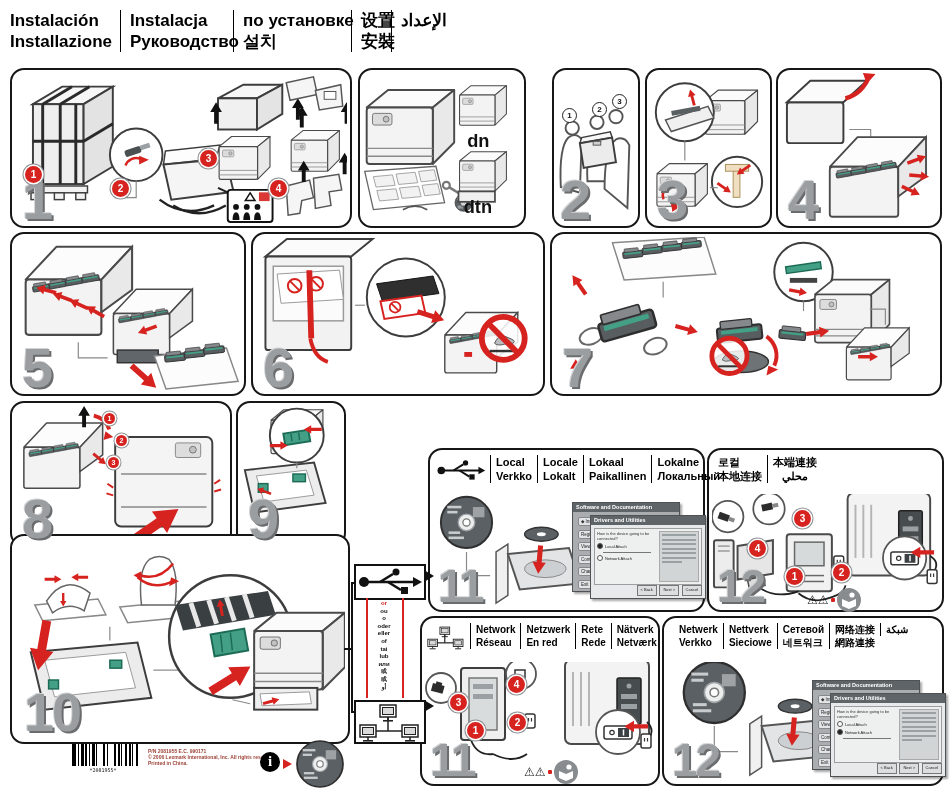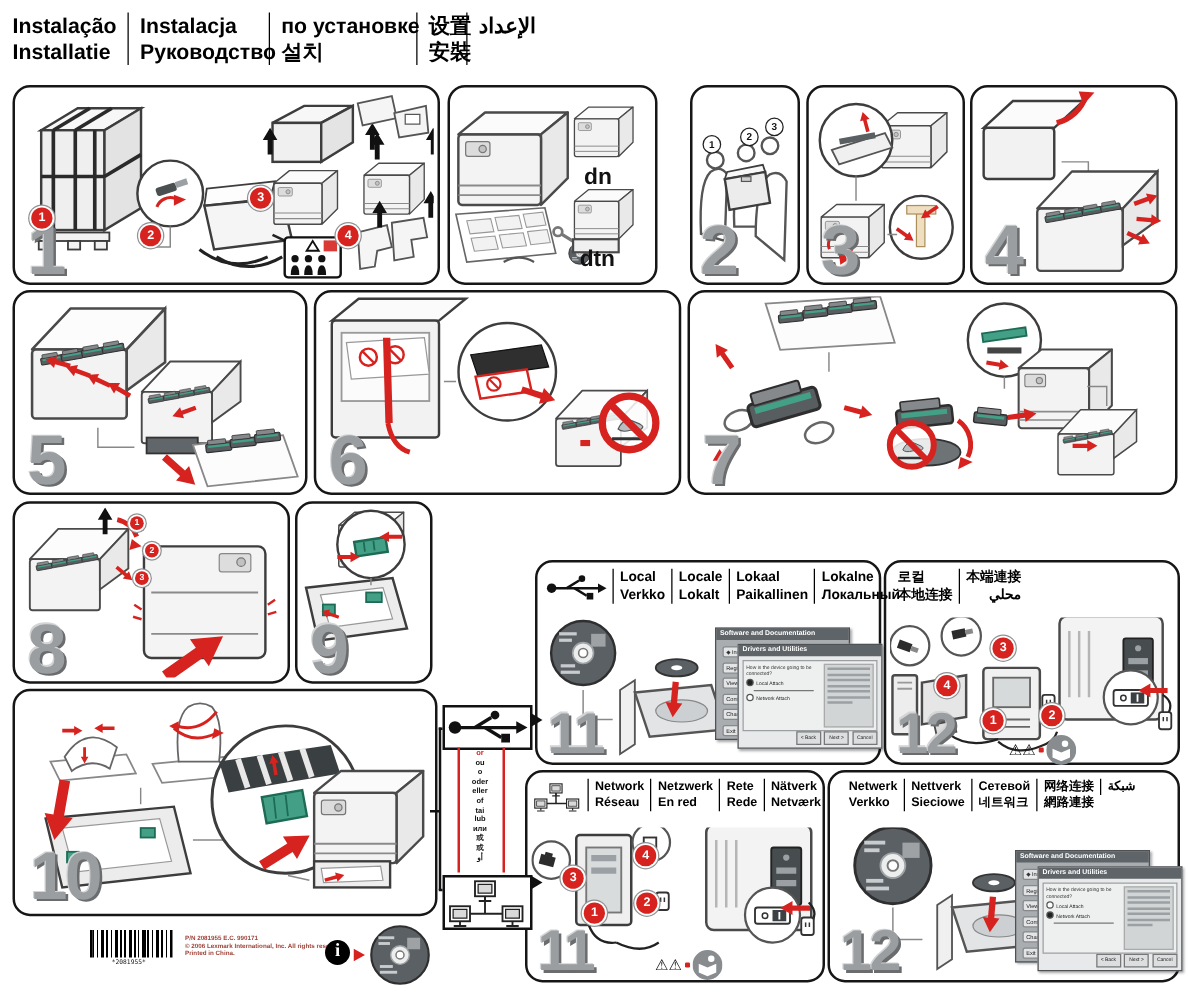--- a/index.html
+++ b/index.html
@@ -177,23 +177,23 @@
       <polygon points="12,10 74,4 86,40 24,46" fill="#e2e4e5" stroke="#555" stroke-width="2"></polygon>
       <ellipse cx="50" cy="25" rx="21" ry="9" fill="#cdd0d2" stroke="#888" stroke-width="1"></ellipse>
       <ellipse cx="46" cy="-10" rx="17" ry="7" fill="#5b6064" stroke="#333" stroke-width="1.5"></ellipse>
       <ellipse cx="46" cy="-10" rx="4.5" ry="2" fill="#fff"></ellipse>
       <use href="#arw" transform="translate(52,2) rotate(95) scale(0.85)"></use>
     </g>
   </defs>
 </svg>
 
 <div class="main-header">
-  <div class="hcol" style="width:94px">
-      <div class="ht">Instalação</div>
-      <div class="hb">Installatie</div>
+  <div class="hcol" style="width:112px">
+      <div class="ht">Instalación</div>
+      <div class="hb">Installazione</div>
     </div>
   <div class="hcol" style="width:113px">
       <div class="ht">Instalacja</div>
       <div class="hb">Руководство</div>
     </div>
   <div class="hcol" style="width:118px">
       <div class="ht">по установке</div>
       <div class="hb">설치</div>
     </div>
   <div class="hcol cjk" style="width:40px">
@@ -566,21 +566,21 @@
       <line x1="52" y1="28" x2="53" y2="36" stroke="#1d6b55" stroke-width="1.5"></line>
       <line x1="60" y1="27" x2="61" y2="35" stroke="#1d6b55" stroke-width="1.5"></line>
       <use href="#arw" transform="translate(84,28) rotate(180) scale(0.55)"></use>
       <use href="#arw" transform="translate(30,36) rotate(0) scale(0.55)"></use>
     </g>
     <polyline points="58,58 58,64" stroke="#888" stroke-width="1.2" fill="none"></polyline>
   </svg>
   <div class="num n56">9</div>
 </div>
 
-<div class="panel" style="left:10px;top:551px;width:340px;height:182px">
+<div class="panel" style="left:10px;top:534px;width:340px;height:210px">
   <svg class="art" viewBox="0 0 334 181">
     <g>
       <polygon points="20,56 84,50 92,66 28,72" fill="#fff" stroke="#888" stroke-width="1.5"></polygon>
       <path d="M32,52 q18,-28 44,-8 l-6,18 q-16,-10 -32,2 z" fill="#fff" stroke="#666" stroke-width="1.5"></path>
       <use href="#arw" transform="translate(30,26) scale(0.5)"></use>
       <use href="#arw" transform="translate(74,32) rotate(180) scale(0.5)"></use>
       <use href="#arw" transform="translate(52,44) rotate(90) scale(0.4)"></use>
     </g>
     <g>
       <polygon points="106,58 168,52 176,68 114,74" fill="#fff" stroke="#888" stroke-width="1.5"></polygon>
@@ -743,21 +743,21 @@
 </div>
 
 <div class="panel" style="left:707px;top:448px;width:237px;height:164px">
   <div class="subhdr" style="left:4px">
     <div class="scol">
         <div class="ht">로컬</div>
         <div class="hb">本地连接</div>
       </div>
     <div class="scol">
         <div class="ht">本端連接</div>
-        <div class="hb" style="text-align:right">محلي</div>
+        <div class="hb" style="text-align:center">محلي</div>
       </div>
   </div>
   <svg class="art" style="top:44px;height:114px" viewBox="0 0 231 114">
     <g transform="translate(138,-2)">
         <use href="#prnRear" transform="scale(1.0)"></use>
       </g>
     <path d="M222,62 q10,6 4,16" stroke="#222" stroke-width="1.8" fill="none"></path>
     <use href="#outlet" transform="translate(219,76)"></use>
     <g>
       <rect x="2" y="46" width="20" height="48" rx="2" fill="#ededed" stroke="#4a4a4a" stroke-width="2"></rect>

